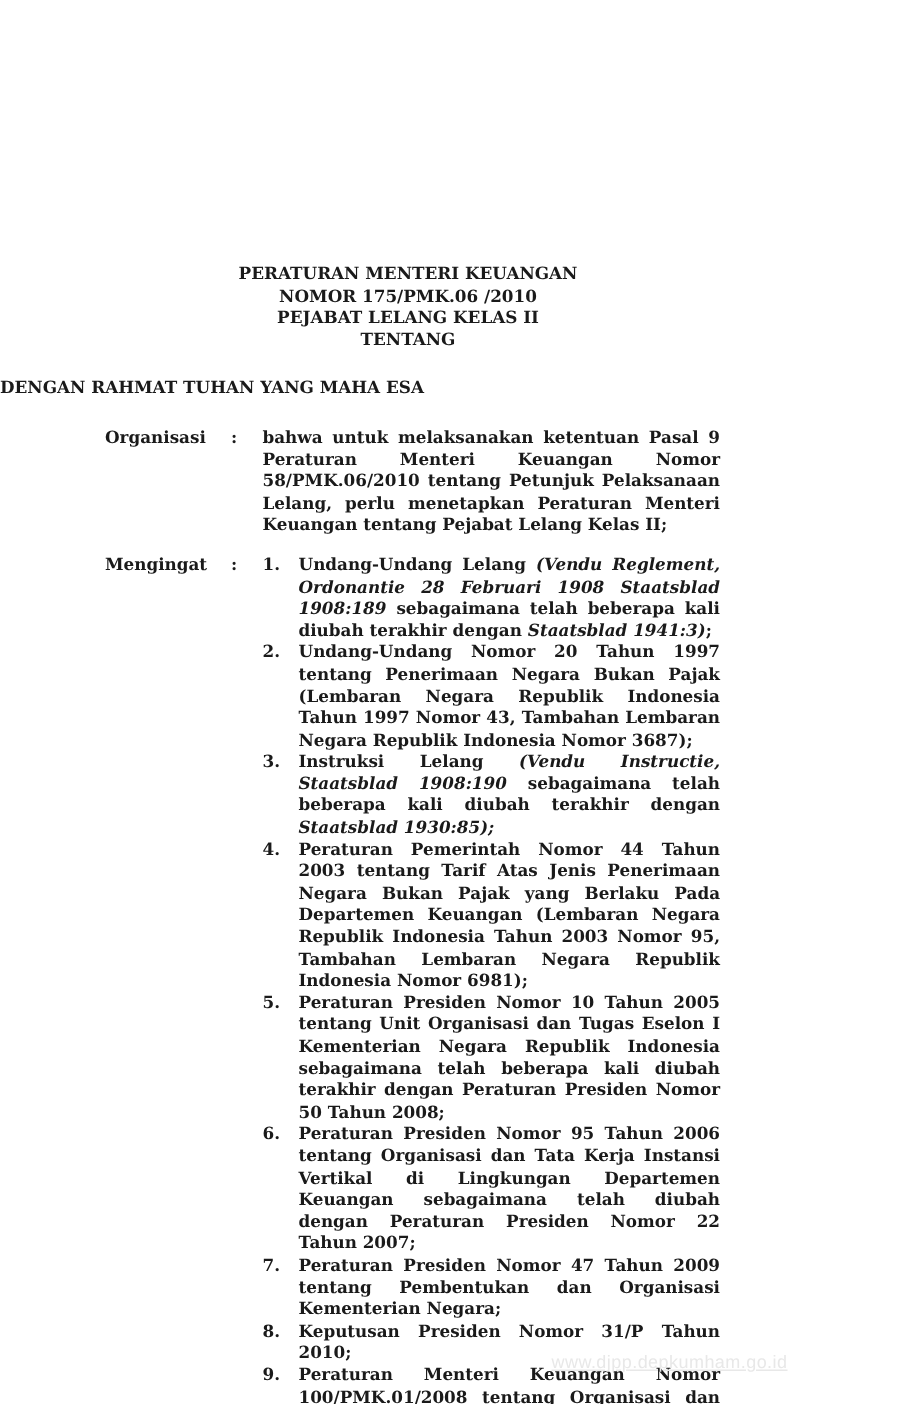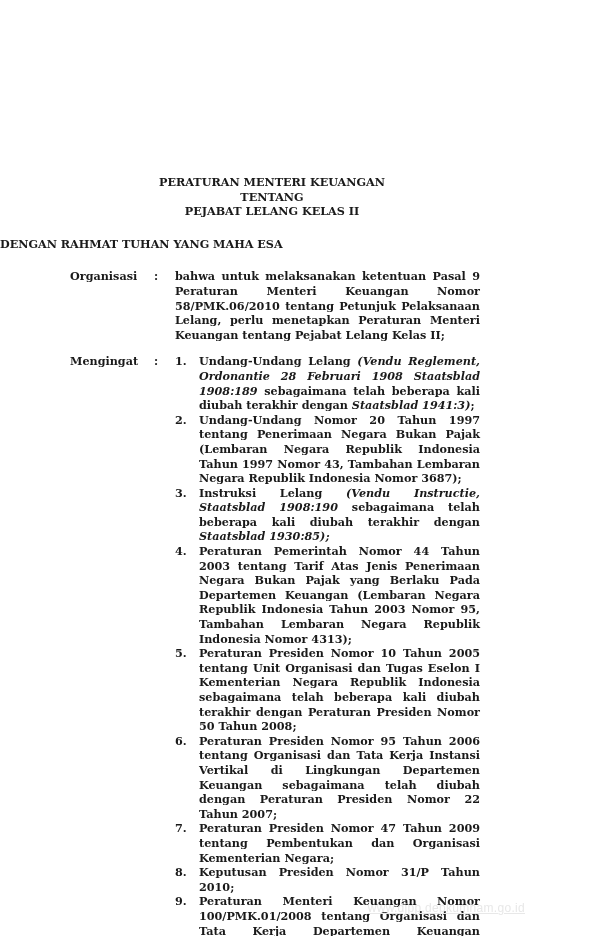--- a/index.html
+++ b/index.html
@@ -47,22 +47,23 @@
     cursor: pointer;
   }
 </style>
 </head>
 <body>
 
 <div class="page">
 
   <header class="title-block">
     <div class="tline">PERATURAN MENTERI KEUANGAN</div>
+    <div class="tline">NOMOR 175/PMK.06 /2010</div>
+    <div class="tline">PEJABAT LELANG KELAS II</div>
     <div class="tline">TENTANG</div>
-    <div class="tline">PEJABAT LELANG KELAS II</div>
   </header>
 
   <div class="invocation">DENGAN RAHMAT TUHAN YANG MAHA ESA</div>
 
   <section class="clause">
     <div class="clabel">Organisasi</div>
     <div class="colon">:</div>
     <div class="ccontent">bahwa untuk melaksanakan ketentuan Pasal 9 Peraturan Menteri Keuangan Nomor 58/PMK.06/2010 tentang Petunjuk Pelaksanaan Lelang, perlu menetapkan Peraturan Menteri Keuangan tentang Pejabat Lelang Kelas II;</div>
   </section>
 
@@ -80,21 +81,21 @@
     <span class="itext">Undang-Undang Nomor 20 Tahun 1997 tentang Penerimaan Negara Bukan Pajak (Lembaran Negara Republik Indonesia Tahun 1997 Nomor 43, Tambahan Lembaran Negara Republik Indonesia Nomor 3687);</span>
   </li>
 
   <li class="item">
     <span class="num">3.</span>
     <span class="itext">Instruksi Lelang <i>(Vendu Instructie, Staatsblad 1908:190</i> sebagaimana telah beberapa kali diubah terakhir dengan <i>Staatsblad 1930:85);</i></span>
   </li>
 
   <li class="item">
     <span class="num">4.</span>
-    <span class="itext">Peraturan Pemerintah Nomor 44 Tahun 2003 tentang Tarif Atas Jenis Penerimaan Negara Bukan Pajak yang Berlaku Pada Departemen Keuangan (Lembaran Negara Republik Indonesia Tahun 2003 Nomor 95, Tambahan Lembaran Negara Republik Indonesia Nomor 4313);</span>
+    <span class="itext">Peraturan Pemerintah Nomor 44 Tahun 2003 tentang Tarif Atas Jenis Penerimaan Negara Bukan Pajak yang Berlaku Pada Departemen Keuangan (Lembaran Negara Republik Indonesia Tahun 2003 Nomor 95, Tambahan Lembaran Negara Republik Indonesia Nomor 6981);</span>
   </li>
 
   <li class="item">
     <span class="num">5.</span>
     <span class="itext">Peraturan Presiden Nomor 10 Tahun 2005 tentang Unit Organisasi dan Tugas Eselon I Kementerian Negara Republik Indonesia sebagaimana telah beberapa kali diubah terakhir dengan Peraturan Presiden Nomor 50 Tahun 2008;</span>
   </li>
 
   <li class="item">
     <span class="num">6.</span>
     <span class="itext">Peraturan Presiden Nomor 95 Tahun 2006 tentang Organisasi dan Tata Kerja Instansi Vertikal di Lingkungan Departemen Keuangan sebagaimana telah diubah dengan Peraturan Presiden Nomor 22 Tahun 2007;</span>

